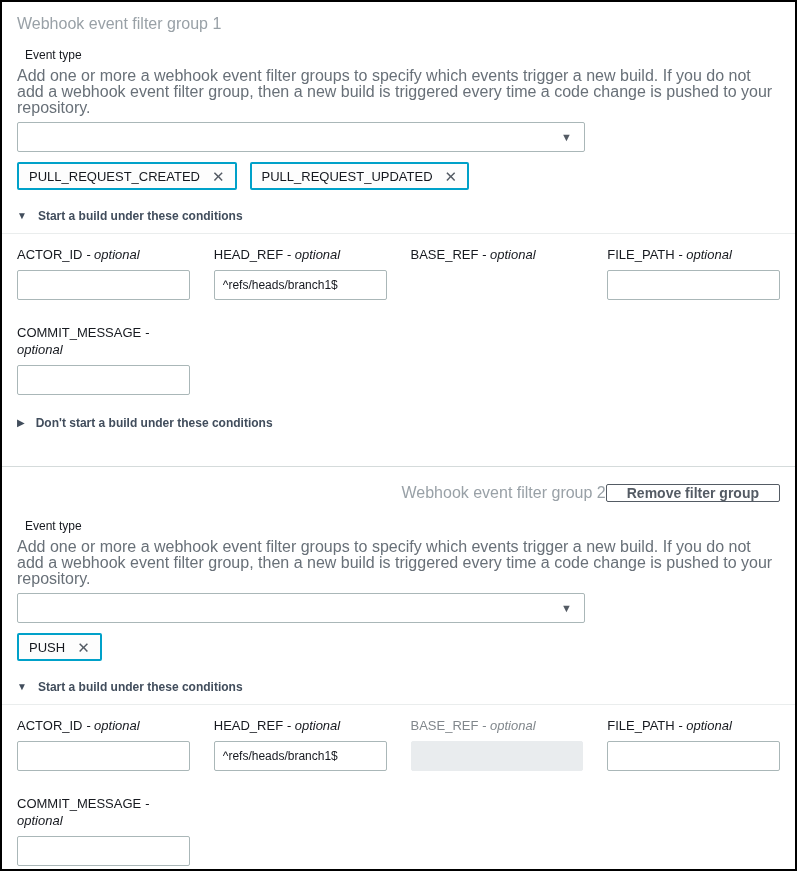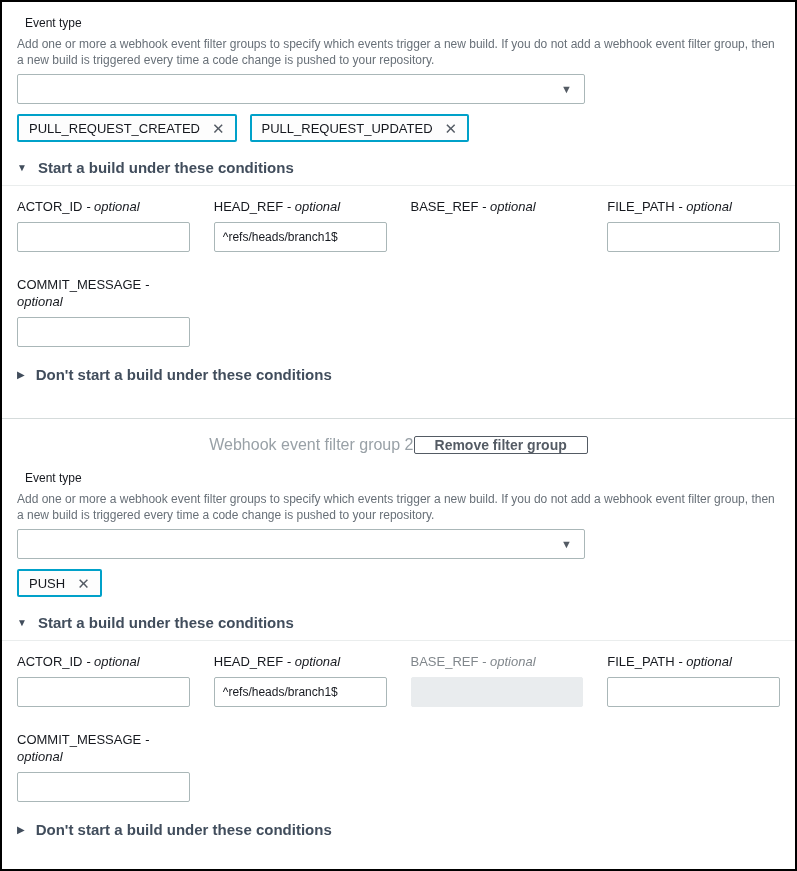--- a/index.html
+++ b/index.html
@@ -20,21 +20,21 @@
   .group-title {
     font-size: 16px;
     color: #99a1a7;
     line-height: 20px;
     margin: 0 0 12px 0;
     font-weight: 400;
   }
 
   .group-title-row {
     display: flex;
-    justify-content: center;
+    justify-content: flex-end;
     align-items: center;
     margin: 0 0 14px 0;
     padding-top: 4px;
   }
   .group-title-row .group-title { margin: 0; }
 
   .remove-btn {
     height: 18px;
     padding: 0 20px;
     background: #fff;
@@ -49,21 +49,21 @@
 
   .field-group-label {
     font-size: 12px;
     color: #16191f;
     margin: 0 0 4px 8px;
     font-weight: 400;
     line-height: 18px;
   }
 
   .desc {
-    font-size: 12px;
+    font-size: 16px;
     color: #687078;
     line-height: 16px;
     margin: 0 0 6px 0;
     max-width: 765px;
   }
 
   .select {
     width: 568px;
     height: 30px;
     border: 1px solid #aab7b8;
@@ -101,21 +101,21 @@
 
   .expander {
     display: flex;
     align-items: center;
     gap: 11px;
     margin-top: 17px;
     cursor: pointer;
   }
   .expander .tri-icon { font-size: 10px; color: #414d5c; line-height: 1; }
   .expander .expander-label {
-    font-size: 15px;
+    font-size: 12px;
     font-weight: bold;
     color: #414d5c;
     line-height: 18px;
   }
   .expander.open-underline {
     padding-bottom: 8px;
     border-bottom: 1px solid #eaeded;
     margin-left: -15px;
     margin-right: -15px;
     padding-left: 15px;
@@ -160,20 +160,21 @@
     border-top: 1px solid #d5dbdb;
     margin: 34px -17px 0 -17px;
   }
 </style>
 </head>
 <body>
 
 <div class="page">
 
   <section class="group">
+    <h2 class="group-title">Webhook event filter group 1</h2>
 
     <div class="field-group-label">Event type</div>
     <p class="desc">Add one or more a webhook event filter groups to specify which events trigger a new build. If you do not add a webhook event filter group, then a new build is triggered every time a code change is pushed to your repository.</p>
 
     <div class="select" role="combobox">
       <span class="select-value"></span>
       <span class="caret-icon">▼</span>
     </div>
 
     <div class="tags">

